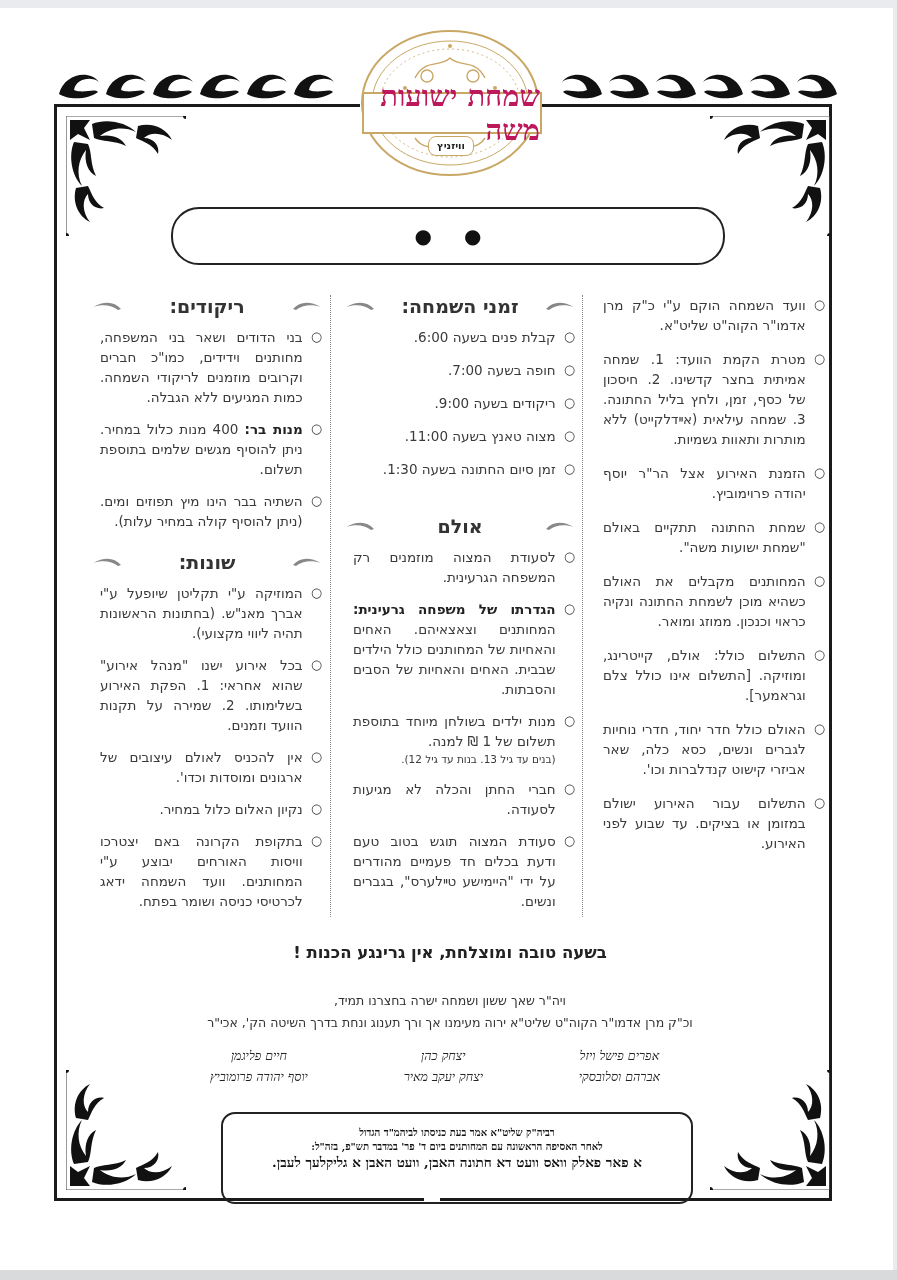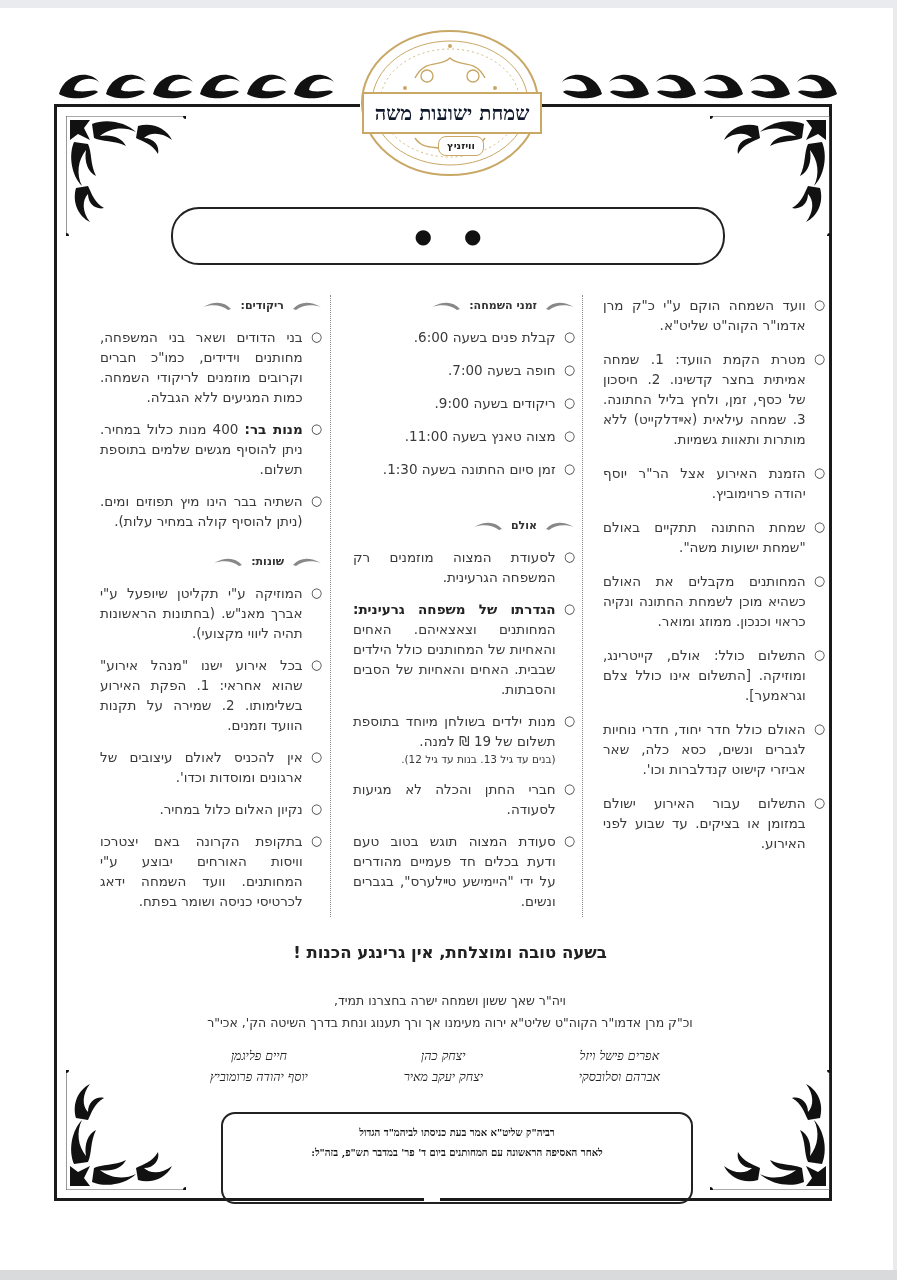--- a/index.html
+++ b/index.html
@@ -27,47 +27,47 @@
   .corner.tr { left:710px; top:116px; transform:scaleX(-1); }
   .corner.bl { left:66px; top:1070px; transform:scaleY(-1); }
   .corner.br { left:710px; top:1070px; transform:scale(-1,-1); }
 
   
   .logo { position:absolute; left:355px; top:28px; width:190px; height:150px; }
   .logo-banner {
     position:absolute; left:362px; top:92px; width:176px; height:38px;
     background:#fff; border:2px solid #c9a866; border-radius:0;
     display:flex; align-items:center; justify-content:center;
-    font-family:"DejaVu Serif", serif; font-weight:bold; font-size:20px; color:#0f172a; direction:rtl;
+    font-family:"DejaVu Serif", serif; font-weight:bold; font-size:29px; color:#be185d; direction:rtl;
   }
   .logo-sub {
     position:absolute; left:428px; top:136px; width:44px; height:18px;
     border:1px solid #c9a866; border-radius:8px; background:#fff;
-    font-size:10px; font-weight:bold; text-align:center; line-height:18px; color:#222; direction:rtl;margin-left:10px;
+    font-size:10px; font-weight:bold; text-align:center; line-height:18px; color:#222; direction:rtl;
   }
 
   
   .title-pill {
     position:absolute; left:171px; top:207px; width:550px; height:54px;
     border:2px solid #222; border-radius:28px;
     display:flex; align-items:center; justify-content:center; direction:rtl;
     font-family:"DejaVu Serif", serif; font-weight:bold; font-size:29px; color:#111;
   }
   .title-pill .dot { font-size:20px; margin:0 16px; }
 
   
   .col { position:absolute; top:295px; width:230px; direction:rtl; font-size:13.5px; line-height:20px; color:#3a3a3a; }
   .col.c1 { left:595px; }
   .col.c2 { left:345px; }
   .col.c3 { left:92px; }
   .divider { position:absolute; top:295px; height:622px; width:0; border-left:1px dotted #888; }
   .divider.d1 { left:582px; }
   .divider.d2 { left:330px; }
 
-  .sec-head { display:flex; justify-content:flex-start; align-items:center; gap:8px; font-weight:bold; font-size:11px; color:#333; margin-bottom:10px; height:22px; }
+  .sec-head { display:flex; justify-content:space-between; align-items:center; gap:8px; font-weight:bold; font-size:19px; color:#333; margin-bottom:10px; height:22px; }
   .swash { width:30px; height:10px; }
   .item { display:flex; gap:8px; margin-bottom:14px; text-align:justify; }
   .bullet { flex:0 0 10px; font-size:13px; line-height:20px; color:#333; }
   .item .txt { flex:1;margin-left:8px; }
   .item.tight { margin-bottom:12px; }
   .small { font-size:10.5px; display:block; line-height:16px; }
   b.lead { color:#222; }
   .bul-bold { font-weight:bold; }
 
   
@@ -273,21 +273,21 @@
   <div class="item tight">
       <span class="bullet">○</span>
       <span class="txt">לסעודת המצוה מוזמנים רק המשפחה הגרעינית.</span>
     </div>
   <div class="item tight">
       <span class="bullet bul-bold">○</span>
       <span class="txt"><b class="lead">הגדרתו של משפחה גרעינית:</b> <span>המחותנים וצאצאיהם. האחים והאחיות של המחותנים כולל הילדים שבבית. האחים והאחיות של הסבים והסבתות.</span></span>
     </div>
   <div class="item tight">
       <span class="bullet">○</span>
-      <span class="txt"><span>מנות ילדים בשולחן מיוחד בתוספת תשלום של 19 ₪ למנה.</span><span class="small">(בנים עד גיל 13. בנות עד גיל 12).</span></span>
+      <span class="txt"><span>מנות ילדים בשולחן מיוחד בתוספת תשלום של 1 ₪ למנה.</span><span class="small">(בנים עד גיל 13. בנות עד גיל 12).</span></span>
     </div>
   <div class="item tight">
       <span class="bullet">○</span>
       <span class="txt">חברי החתן והכלה לא מגיעות לסעודה.</span>
     </div>
   <div class="item tight">
       <span class="bullet">○</span>
       <span class="txt">סעודת המצוה תוגש בטוב טעם ודעת בכלים חד פעמיים מהודרים על ידי "היימישע טײלערס", בגברים ונשים.</span>
     </div>
 </div>
@@ -360,14 +360,15 @@
     <div>יצחק כהן</div>
     <div>יצחק יעקב מאיר</div>
   </div>
   <div>
     <div>חיים פליגמן</div>
     <div>יוסף יהודה פרומוביץ</div>
   </div>
 </div>
 <div class="quote-box">
   <div class="q1">רביה"ק שליט"א אמר בעת כניסתו לביהמ"ד הגדול</div>
-  <div class="q1" style="margin-top:6px">לאחר האסיפה הראשונה עם המחותנים ביום ד' פר' במדבר תש"פ, בזה"ל:</div>
+  <div class="q1" style="margin-top:0">לאחר האסיפה הראשונה עם המחותנים ביום ד' פר' במדבר תש"פ, בזה"ל:</div>
+  <div class="q3">א פאר פאלק וואס וועט דא חתונה האבן, וועט האבן א גליקלעך לעבן.</div>
 </div>
 
 </body></html>

